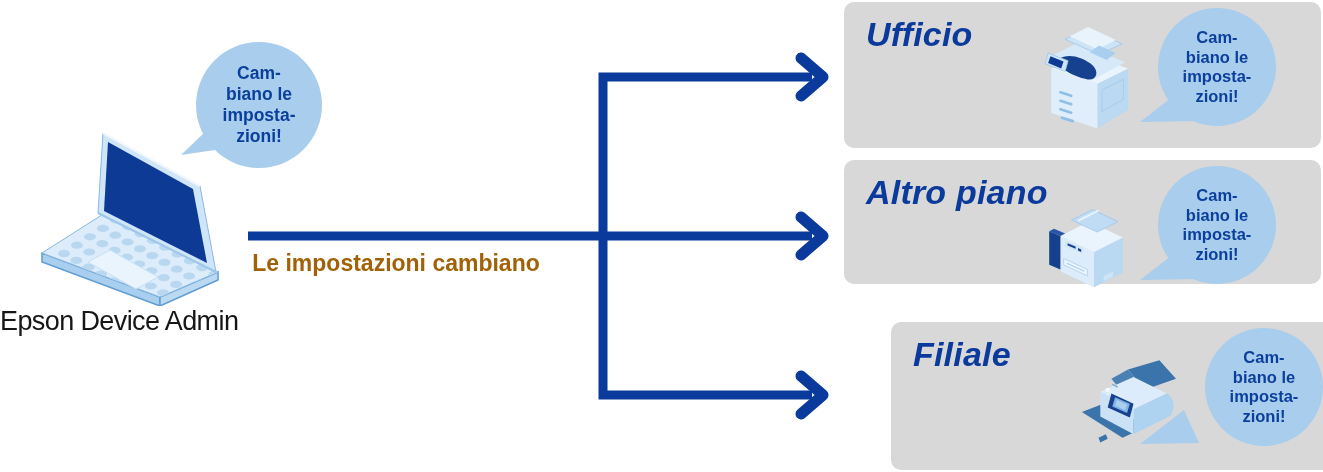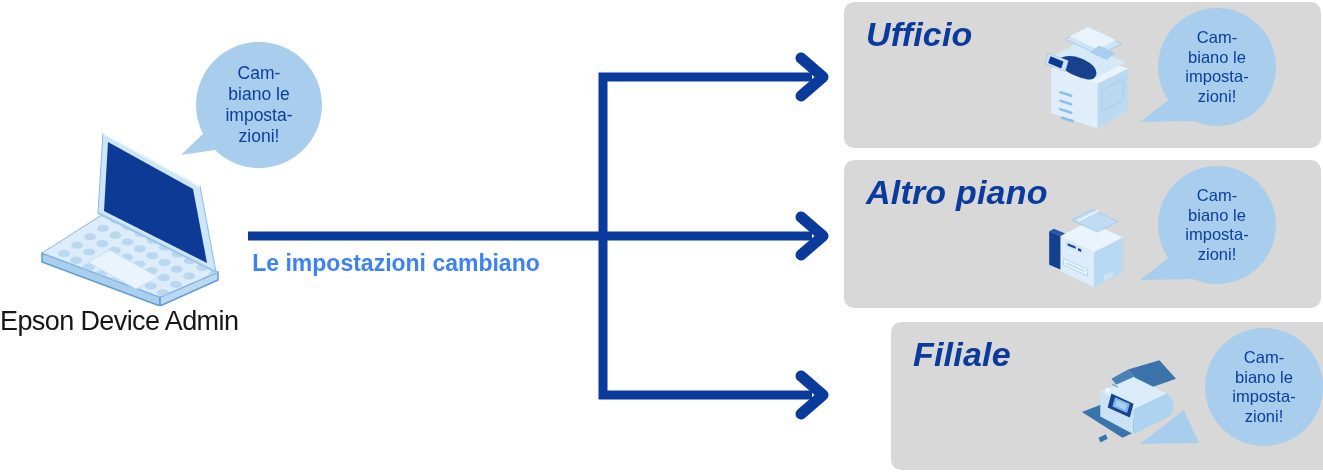--- a/index.html
+++ b/index.html
@@ -3,39 +3,39 @@
 <meta charset="utf-8">
 <style>
   * { margin:0; padding:0; box-sizing:border-box; }
   html,body { background:#ffffff; }
   body { font-family:"Liberation Sans","DejaVu Sans",sans-serif; }
   .stage { position:relative; width:1323px; height:472px; background:#ffffff; overflow:hidden; }
 
   
   .dest-box { position:absolute; left:844px; width:477px; background:#d8d8d8; border-radius:10px; }
   .box-ufficio { top:2px;  height:146px; }
-  .box-piano   { top:160px; height:148px; }
+  .box-piano   { top:160px; height:124px; }
   .box-filiale { top:322px; height:148px;margin-left:47px; }
   .box-title { position:absolute; left:22px; top:13px; font-size:34px; font-weight:bold; color:#0a3a9b; letter-spacing:.2px;font-style:italic; }
 
   
   .bubble { position:absolute; border-radius:50%; background:#a9cdec; color:#0b3f9c;
             display:flex; flex-direction:column; align-items:center; justify-content:center;
-            text-align:center; font-weight:normal; z-index:3; }
+            text-align:center; font-weight:bold; z-index:3; }
   .bubble-large { left:196px; top:42px; width:126px; height:126px; font-size:17.5px; line-height:21px; }
   .bubble-small { left:314px; top:6px;  width:118px; height:118px; font-size:16.5px; line-height:19.5px; }
 
   
   .overlay { position:absolute; left:0; top:0; width:1323px; height:472px; z-index:2; pointer-events:none; }
 
   .device { position:absolute; }
   .laptop { position:absolute; left:24px; top:116px; }
 
   .caption { position:absolute; left:245px; top:250px; width:302px; text-align:center;
-             font-size:23px; line-height:27px; font-weight:bold; color:#3b82f6; }
+             font-size:23px; line-height:27px; font-weight:bold; color:#a16207; }
   .app-label { position:absolute; left:0px; top:306px; font-size:27px; font-weight:normal;
                color:#161616; letter-spacing:-0.6px; }
 </style>
 </head>
 <body>
 
 <div class="stage">
 
   <div class="dest-box box-ufficio">
     <div class="box-title">Ufficio</div>

